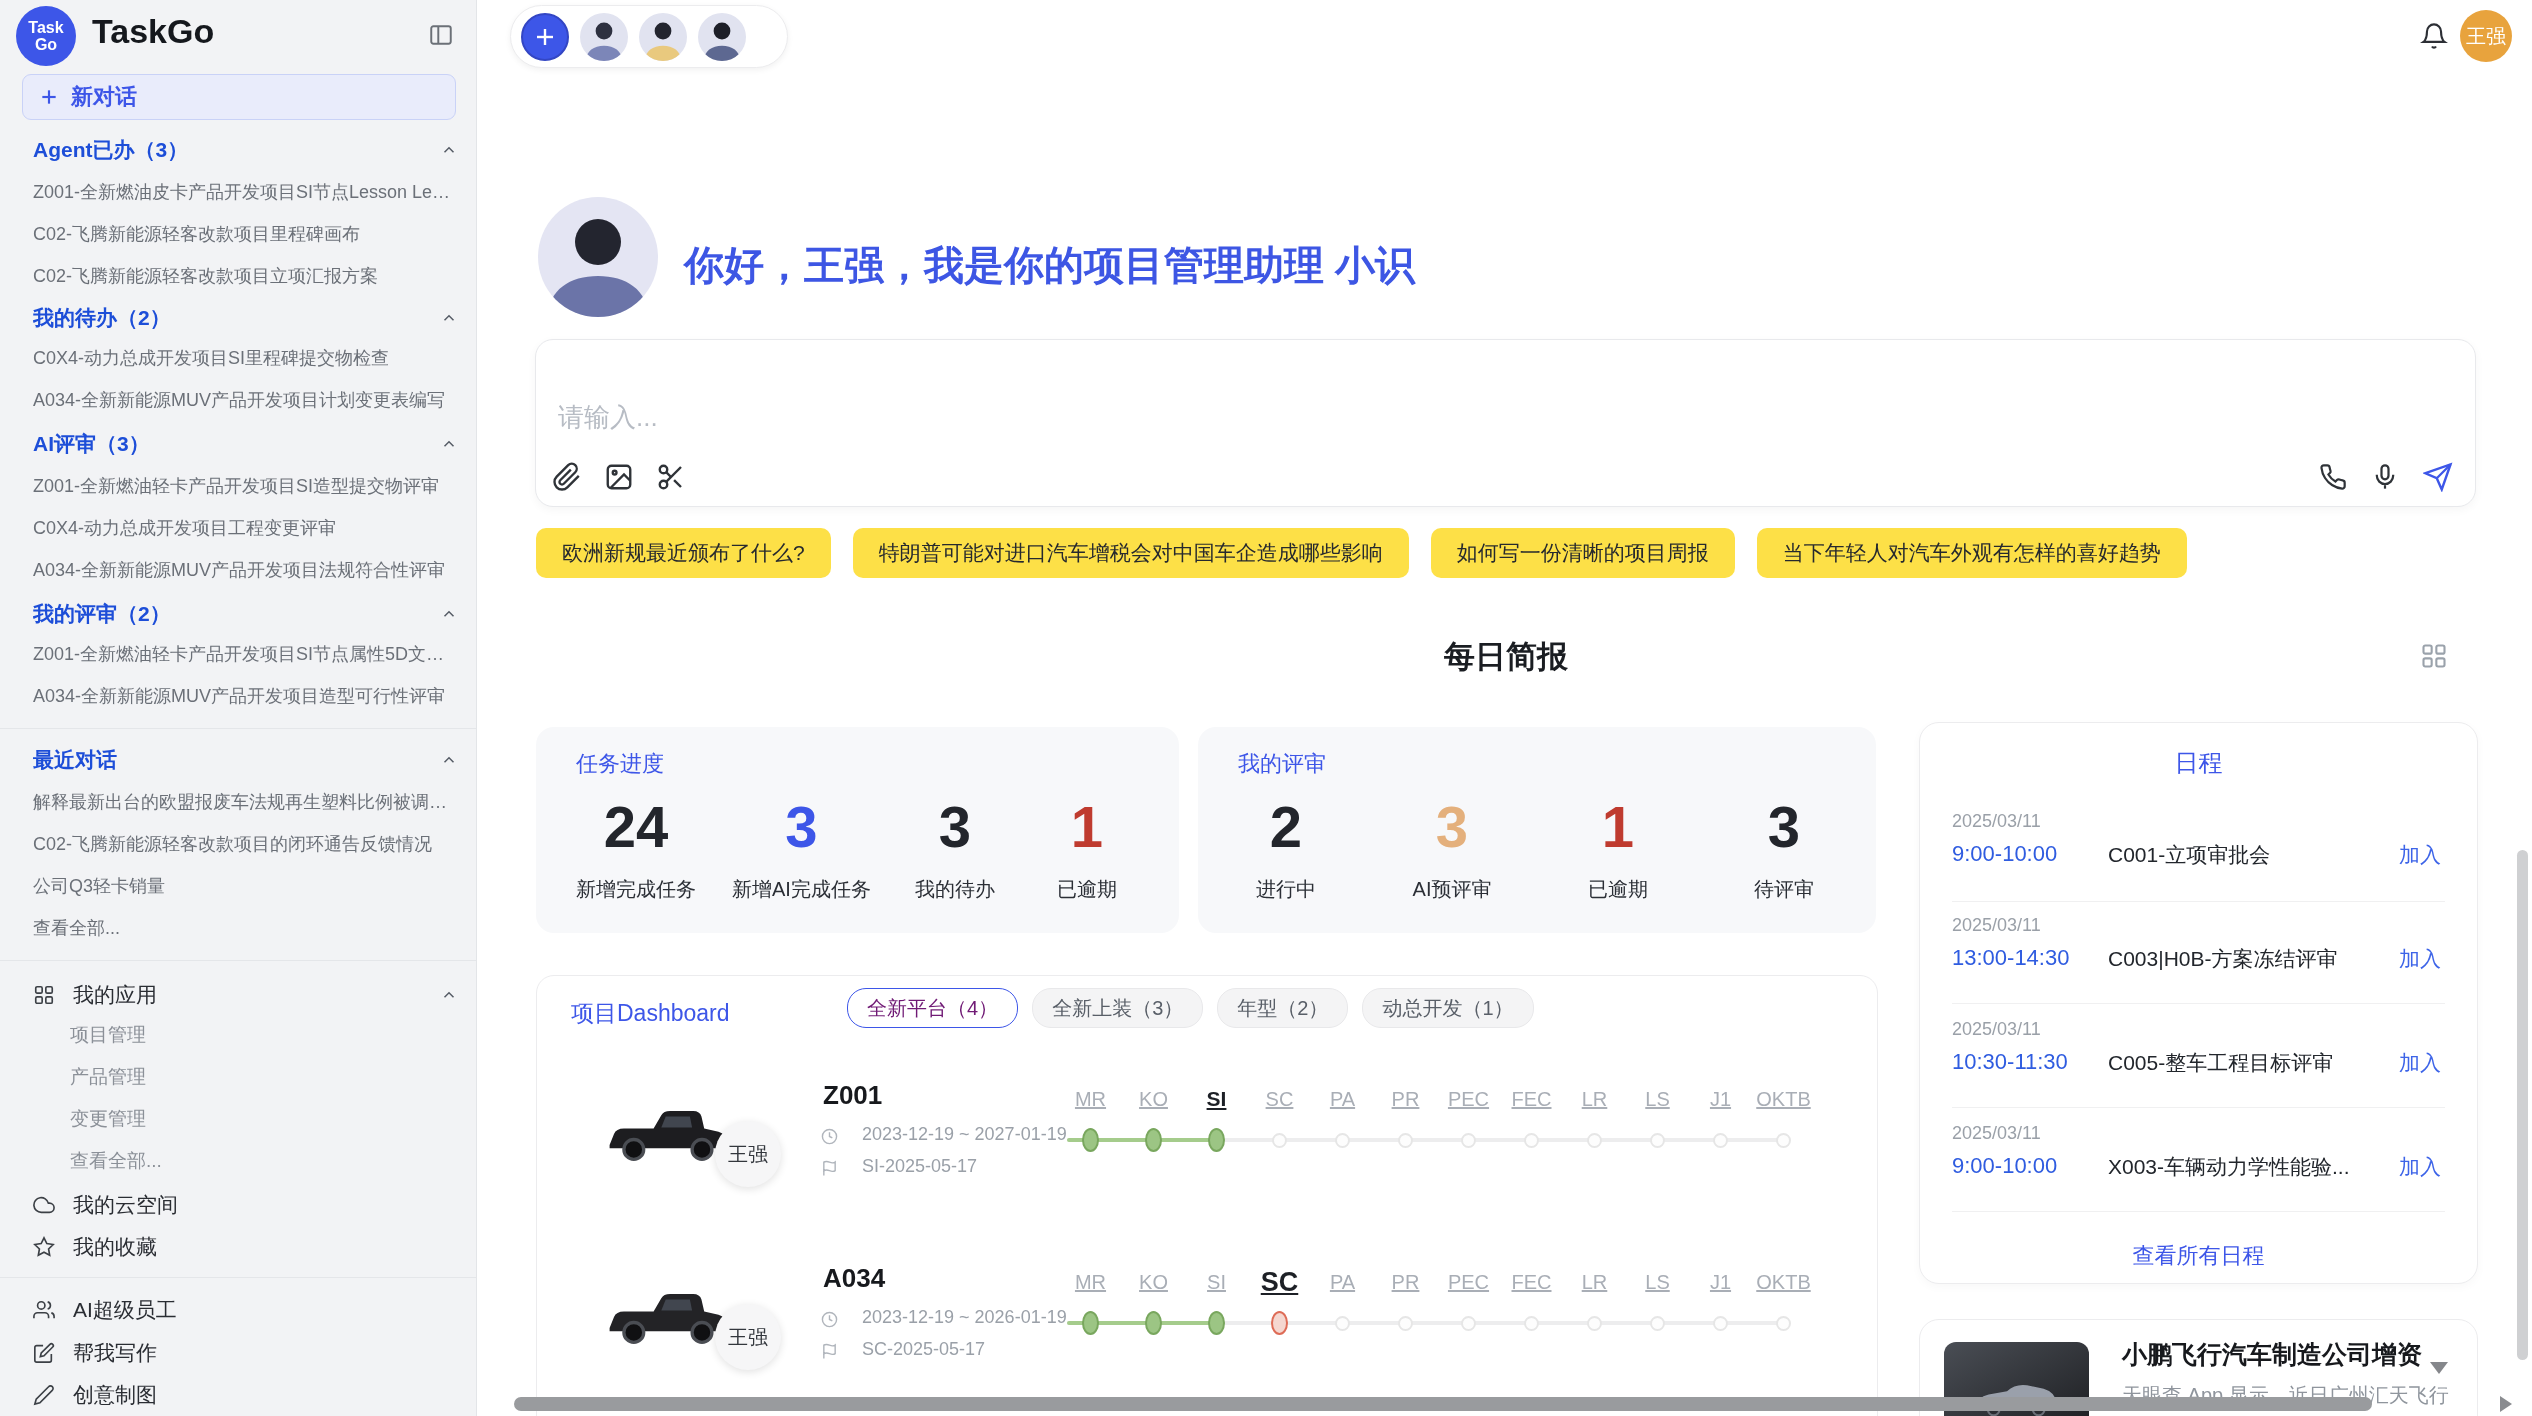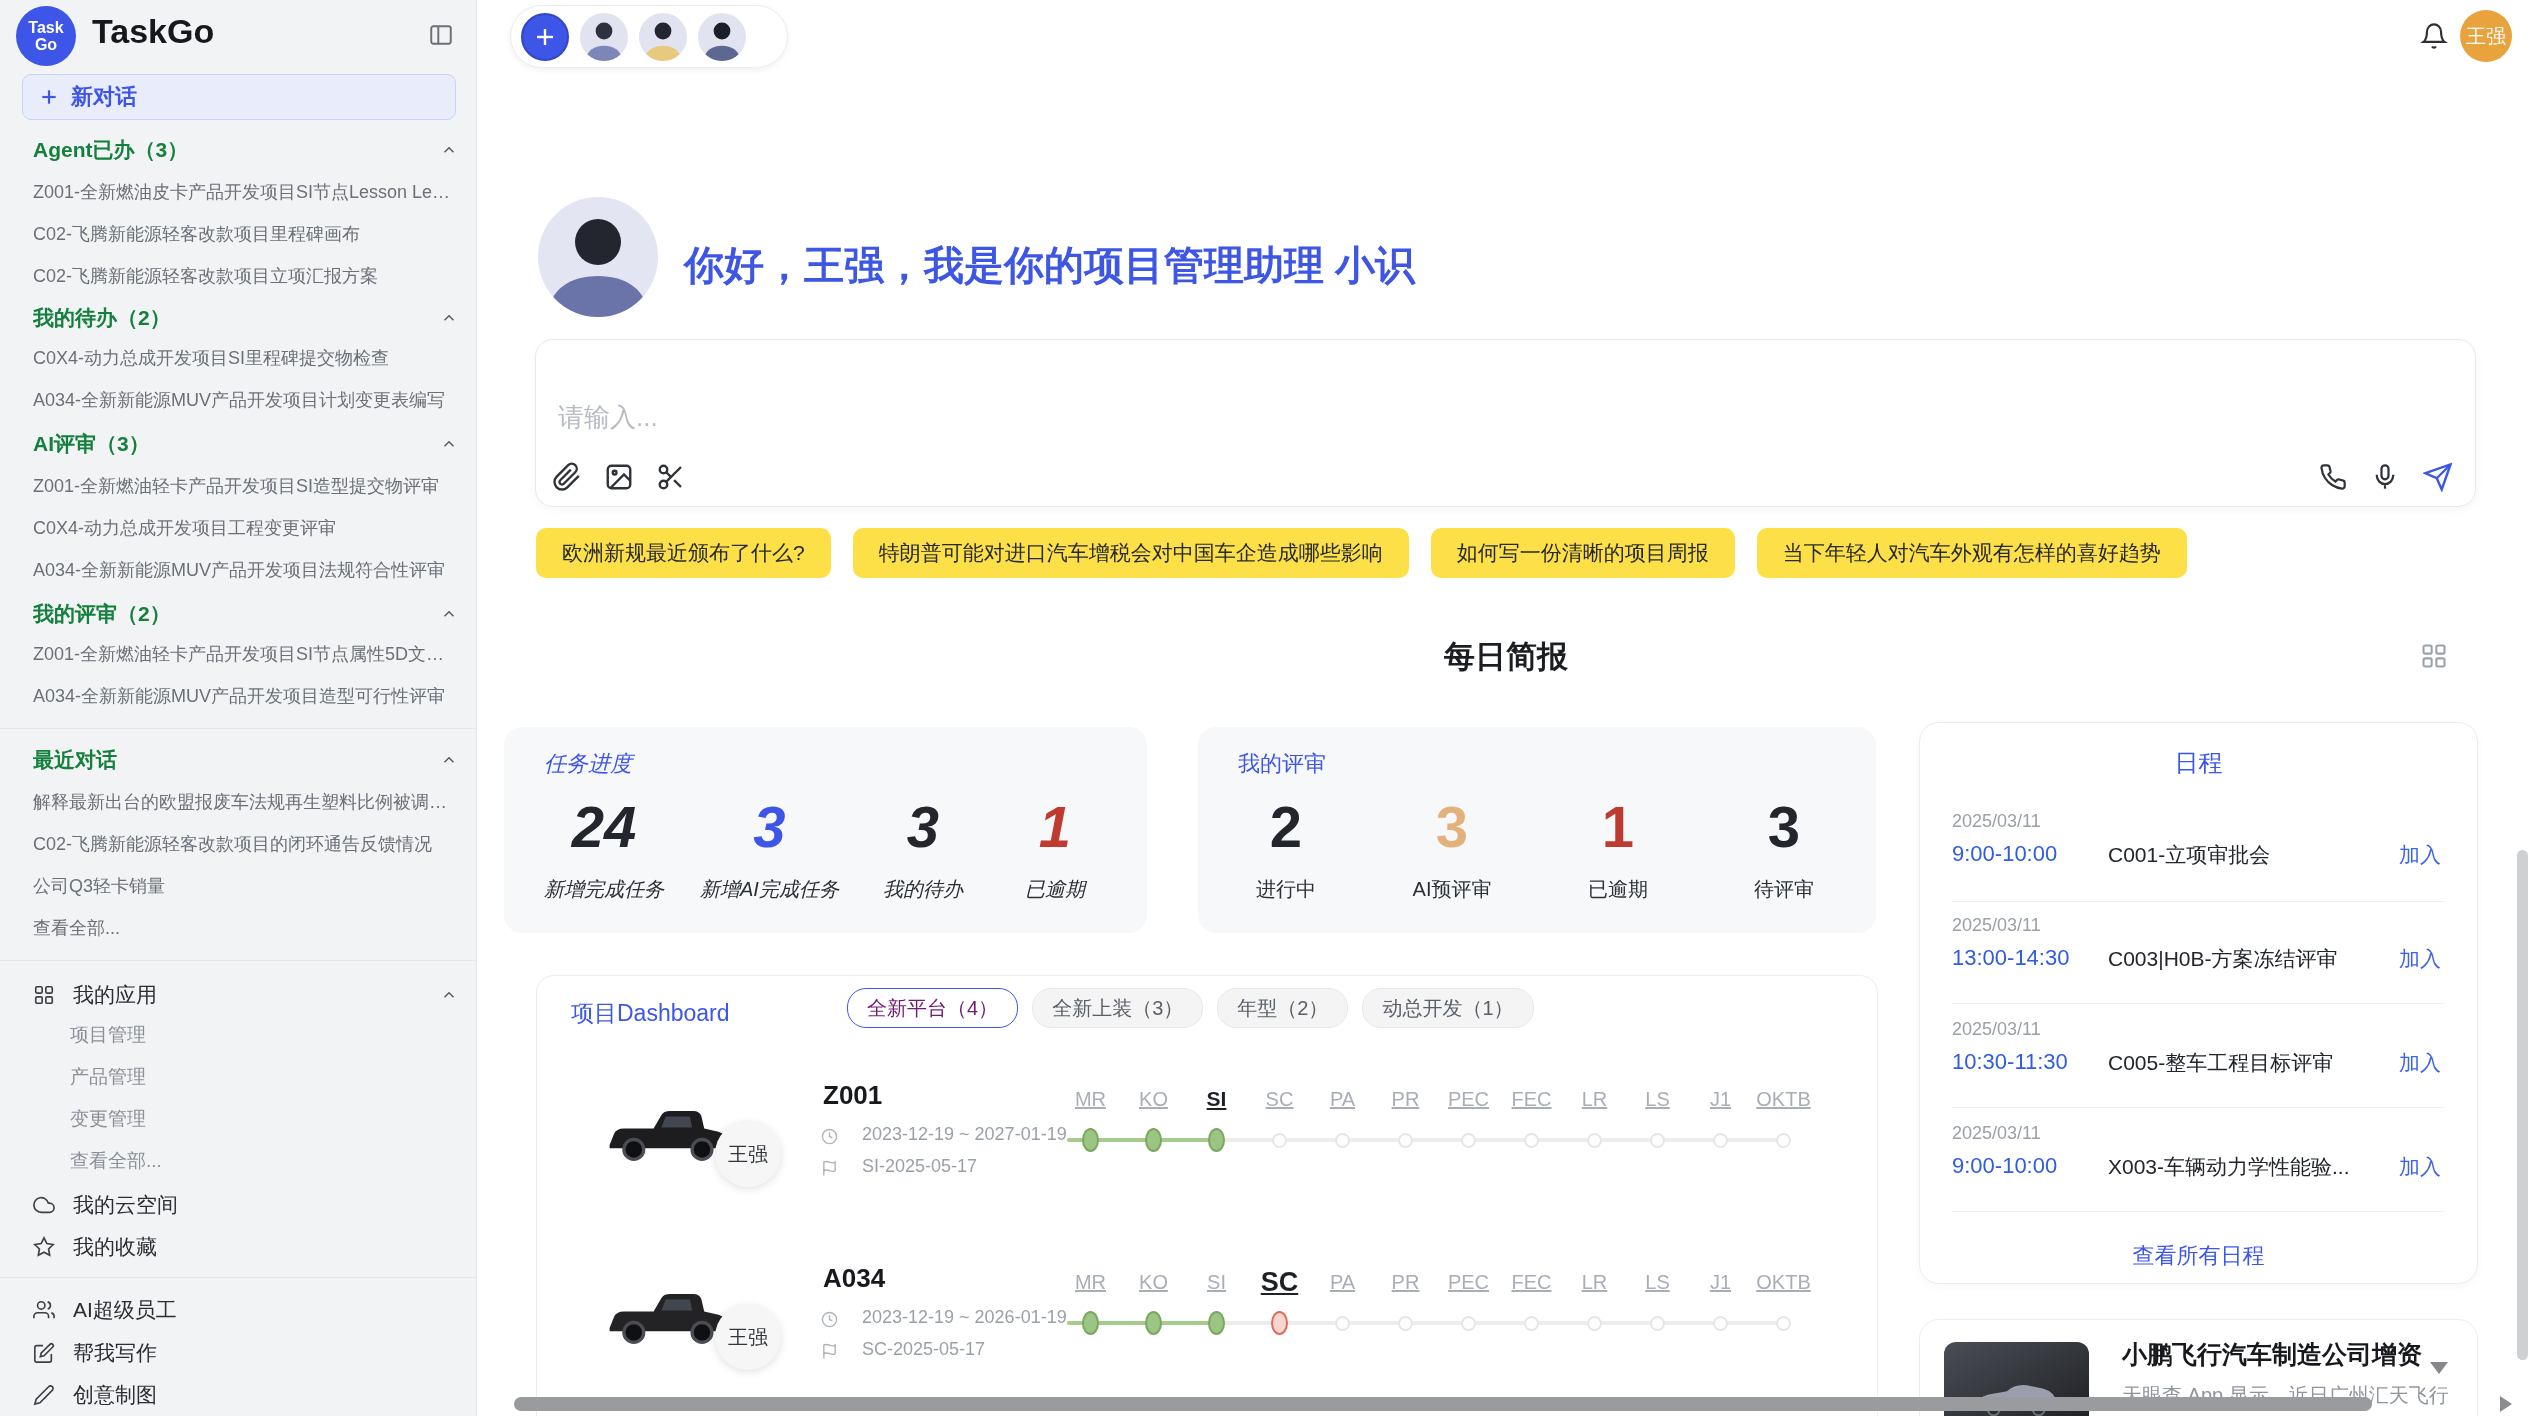--- a/index.html
+++ b/index.html
@@ -10,21 +10,21 @@
 
   
   .sidebar{position:absolute;left:0;top:0;width:476px;height:1416px;background:#f2f3f5;border-right:1px solid #e3e5e8;}
   .logo-circle{position:absolute;left:16px;top:6px;width:60px;height:60px;border-radius:50%;background:#3d56e8;color:#fff;
     display:flex;flex-direction:column;align-items:center;justify-content:center;font-size:16px;line-height:17px;font-weight:bold;}
   .app-title{position:absolute;left:92px;top:12px;font-size:34px;font-weight:bold;color:#15181d;}
   .panel-icon{position:absolute;left:428px;top:22px;color:#6b7077;}
   .new-chat{position:absolute;left:22px;top:74px;width:434px;height:46px;background:#e9ecfb;border:1px solid #c9d2f7;border-radius:9px;
     display:flex;align-items:center;gap:12px;padding:0 0 0 16px;box-sizing:border-box;color:#3d56e8;font-size:22px;font-weight:bold;cursor:pointer;}
   .srow{position:absolute;left:33px;right:18px;height:28px;line-height:28px;white-space:nowrap;overflow:hidden;text-overflow:ellipsis;}
-  .sec-head{font-size:21px;font-weight:bold;color:#15803d;}
+  .sec-head{font-size:21px;font-weight:bold;color:#1d4ed8;}
   .sec-item{font-size:18px;color:#6b7078;}
   .chev{position:absolute;right:0;top:5px;color:#565c66;}
   .sdivider{position:absolute;left:0;right:0;height:1px;background:#e4e6e9;}
   .icon-row{display:flex;align-items:center;gap:18px;font-size:21px;color:#2a2d33;}
   .sub-item{left:70px;font-size:19px;color:#8b9098;}
   .sicon{color:#3c4046;flex:0 0 auto;}
 
   
   .topbar-pill{position:absolute;left:510px;top:5px;width:278px;height:63px;background:#fff;border:1px solid #ececee;border-radius:33px;
     box-shadow:0 2px 6px rgba(0,0,0,.06);display:flex;align-items:center;gap:11px;padding:0 10px;box-sizing:border-box;}
@@ -48,21 +48,21 @@
   .send{color:#3d56e8;}
 
   
   .chips{position:absolute;left:536px;top:528px;width:1940px;display:flex;gap:22px;}
   .chip{background:#fde047;border-radius:10px;height:50px;line-height:50px;padding:0 26px;font-size:21px;color:#26292e;white-space:nowrap;cursor:pointer;}
 
   
   .brief-title{position:absolute;left:536px;top:636px;width:1940px;text-align:center;font-size:31px;font-weight:bold;color:#1a1d22;}
   .layout-icon{position:absolute;left:2420px;top:642px;color:#9aa2ab;cursor:pointer;}
   .stat-card{position:absolute;top:727px;height:206px;background:#f7f8fa;border-radius:18px;box-sizing:border-box;padding:22px 44px 0 40px;}
-  .sc1{left:504px;width:643px;font-style:italic;}
+  .sc1{left:536px;width:643px;}
   .sc2{left:1198px;width:678px;}
   .stat-title{font-size:22px;color:#3d56e8;}
   .stat-row{display:flex;justify-content:space-between;margin-top:14px;}
   .stat{min-width:96px;text-align:center;}
   .stat .num{font-size:58px;font-weight:bold;}
   .stat .lbl{font-size:20px;color:#2b2f36;margin-top:16px;}
   .c-dark{color:#23262c;} .c-blue{color:#3d56e8;} .c-red{color:#bf3b2f;} .c-tan{color:#e4b07c;}
 
   
   .dash-card{position:absolute;left:536px;top:975px;width:1340px;height:540px;border:1px solid #ececee;border-radius:18px;background:#fff;overflow:hidden;}

